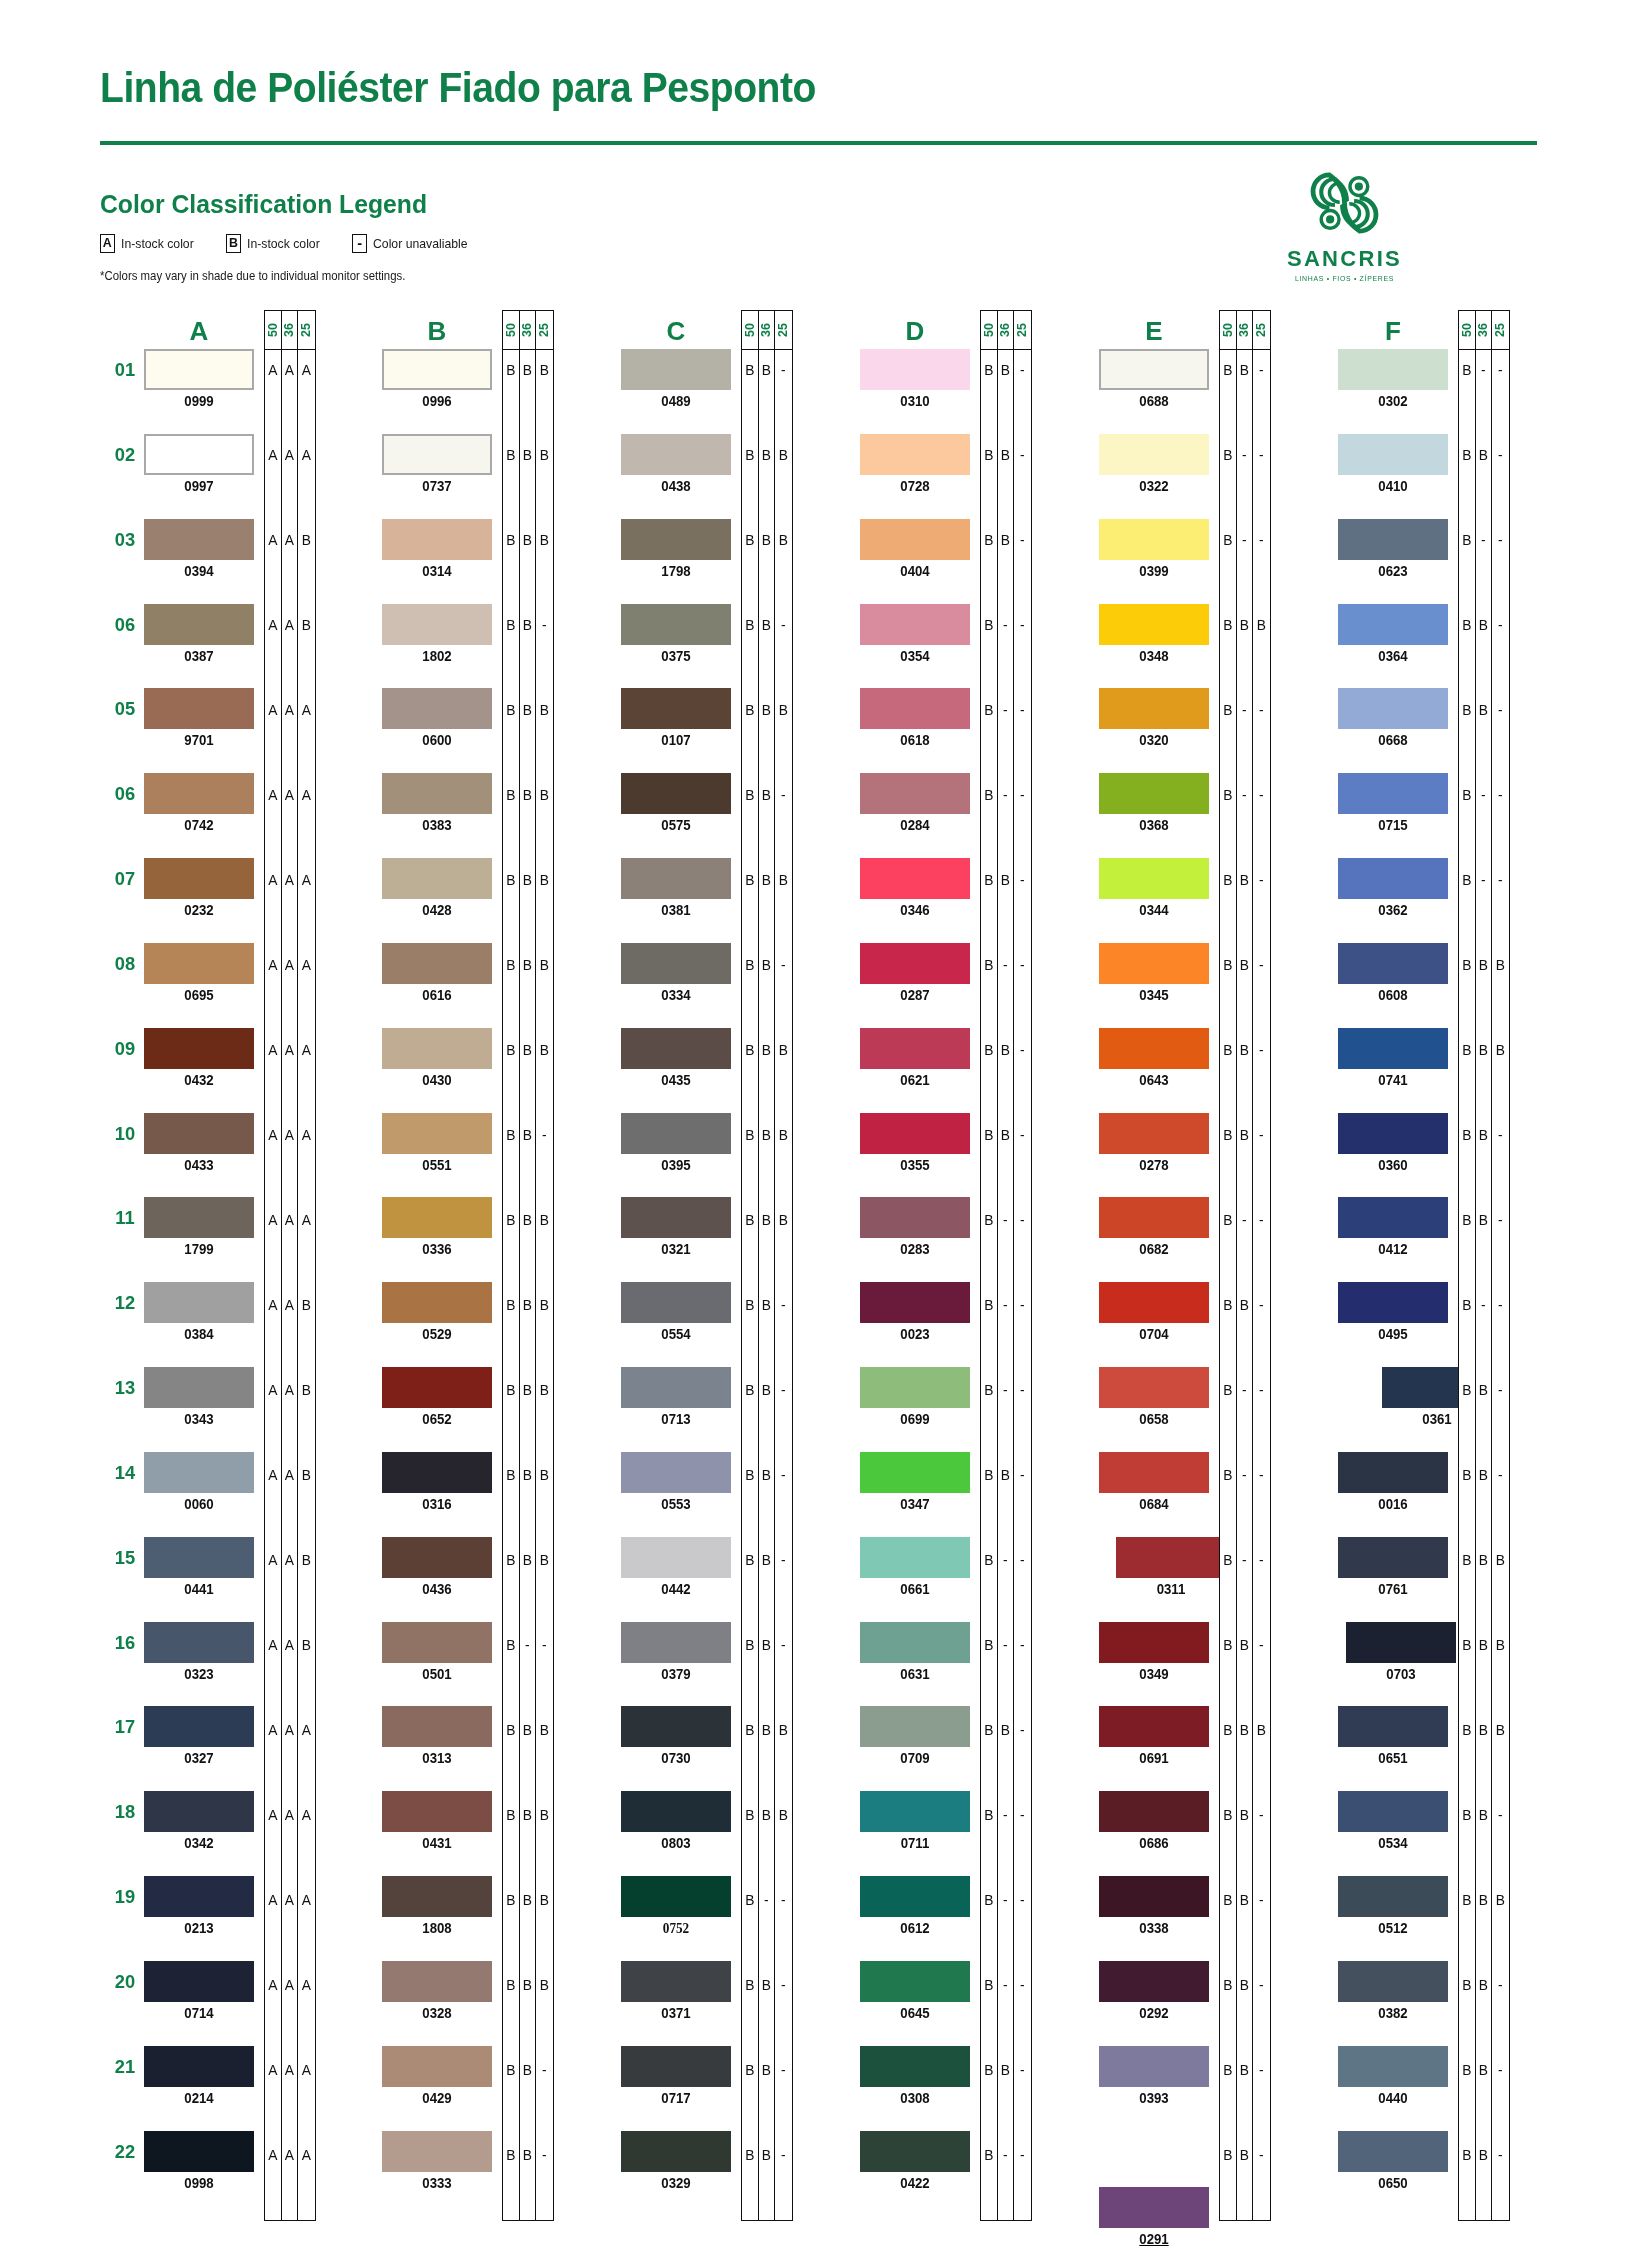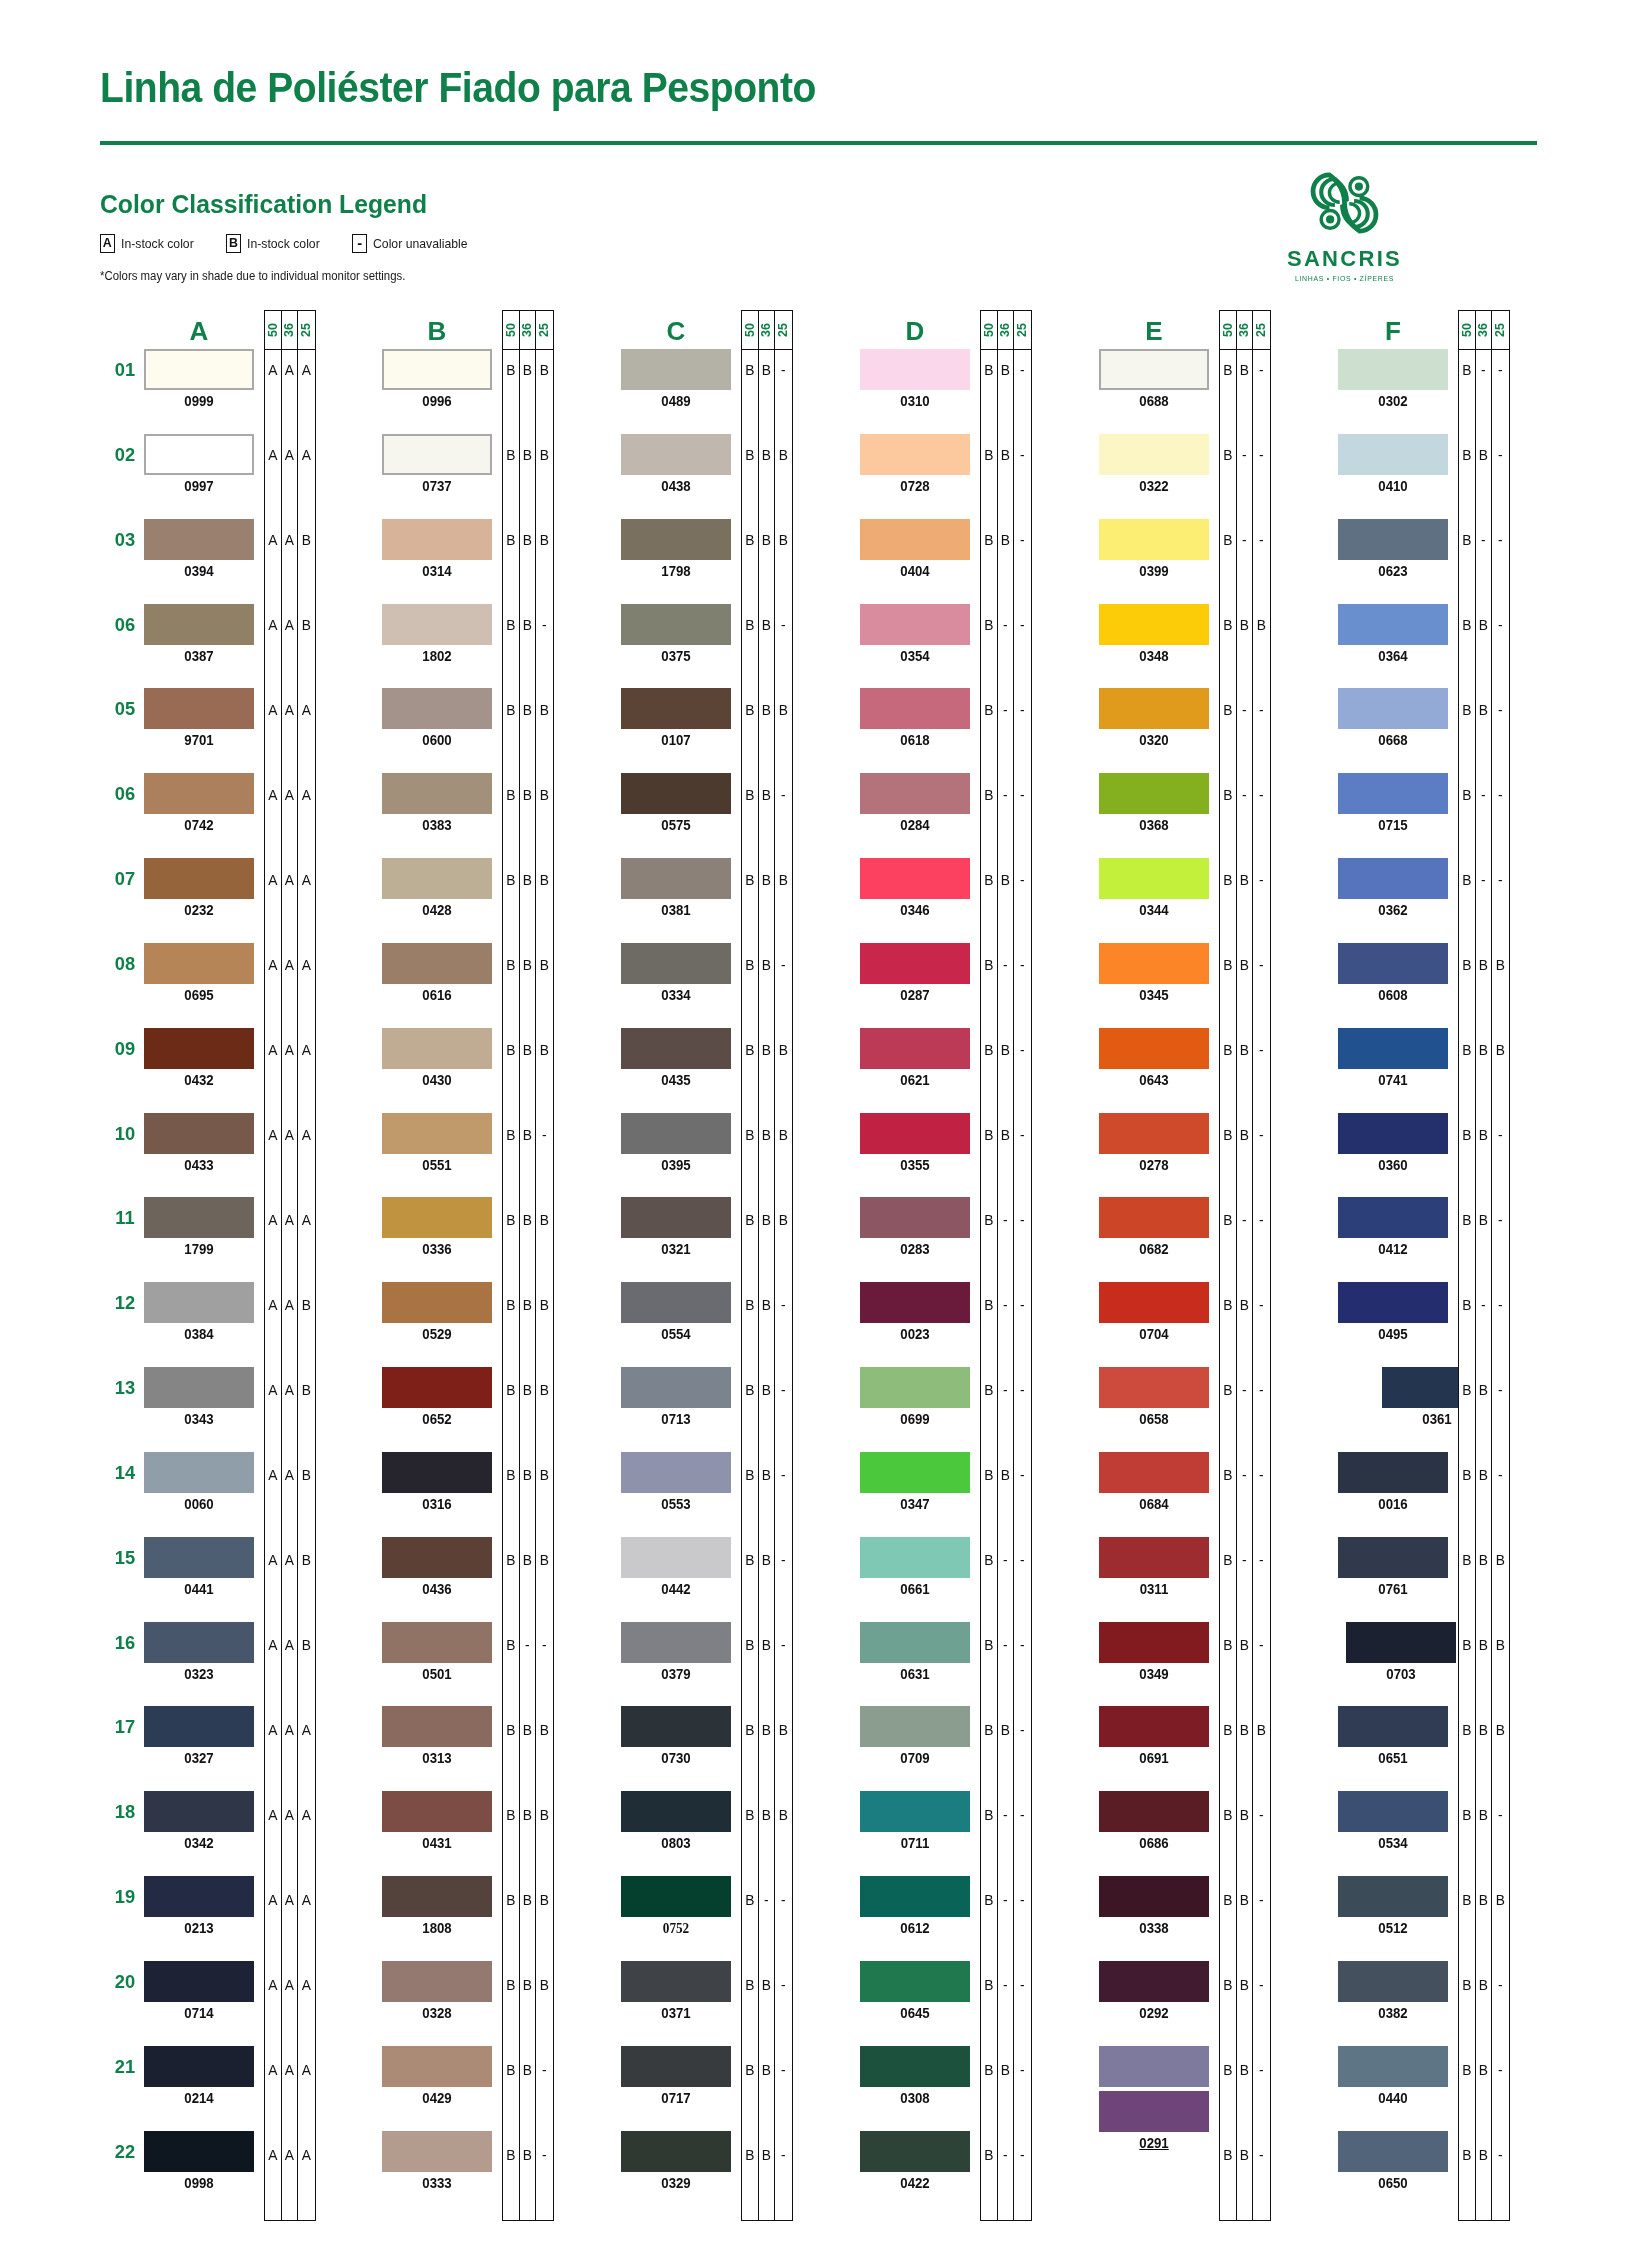--- a/index.html
+++ b/index.html
@@ -1013,21 +1013,21 @@
             <div class="code">0704</div>
           </div>
           <div class="swatch-wrap" style="position: absolute; left: 0px; top: 1018px;">
             <div class="swatch" title="0658" style="background: rgb(205, 75, 61);"></div>
             <div class="code">0658</div>
           </div>
           <div class="swatch-wrap" style="position: absolute; left: 0px; top: 1103px;">
             <div class="swatch" title="0684" style="background: rgb(192, 61, 54);"></div>
             <div class="code">0684</div>
           </div>
-          <div class="swatch-wrap" style="position: absolute; left: 0px; top: 1188px;">
+          <div class="swatch-wrap" style="position: absolute; left: 17px; top: 1188px;">
             <div class="swatch" title="0311" style="background: rgb(156, 44, 48);"></div>
             <div class="code">0311</div>
           </div>
           <div class="swatch-wrap" style="position: absolute; left: 0px; top: 1273px;">
             <div class="swatch" title="0349" style="background: rgb(130, 27, 31);"></div>
             <div class="code">0349</div>
           </div>
           <div class="swatch-wrap" style="position: absolute; left: 0px; top: 1357px;">
             <div class="swatch" title="0691" style="background: rgb(125, 28, 37);"></div>
             <div class="code">0691</div>
@@ -1041,21 +1041,21 @@
             <div class="code">0338</div>
           </div>
           <div class="swatch-wrap" style="position: absolute; left: 0px; top: 1612px;">
             <div class="swatch" title="0292" style="background: rgb(65, 28, 49);"></div>
             <div class="code">0292</div>
           </div>
           <div class="swatch-wrap" style="position: absolute; left: 0px; top: 1697px;">
             <div class="swatch" title="0393" style="background: rgb(126, 122, 158);"></div>
             <div class="code">0393</div>
           </div>
-          <div class="swatch-wrap" style="position: absolute; left: 0px; top: 1742px; text-decoration: underline;">
+          <div class="swatch-wrap" style="position: absolute; left: 0px; top: 1838px; text-decoration: underline;">
             <div class="swatch" title="0291" style="background: rgb(109, 69, 120);"></div>
             <div class="code">0291</div>
           </div>
           <div class="iso-strip" style="left: 120px; top: -39px;">
             <div class="iso-sub">
               <div class="iso-head">
                 <span>50</span>
               </div>
               <div class="iso-cell" style="height: 85px; align-items: flex-start; padding-top: 13px;">B</div>
               <div class="iso-cell" style="height: 85px; align-items: flex-start; padding-top: 13px;">B</div>

